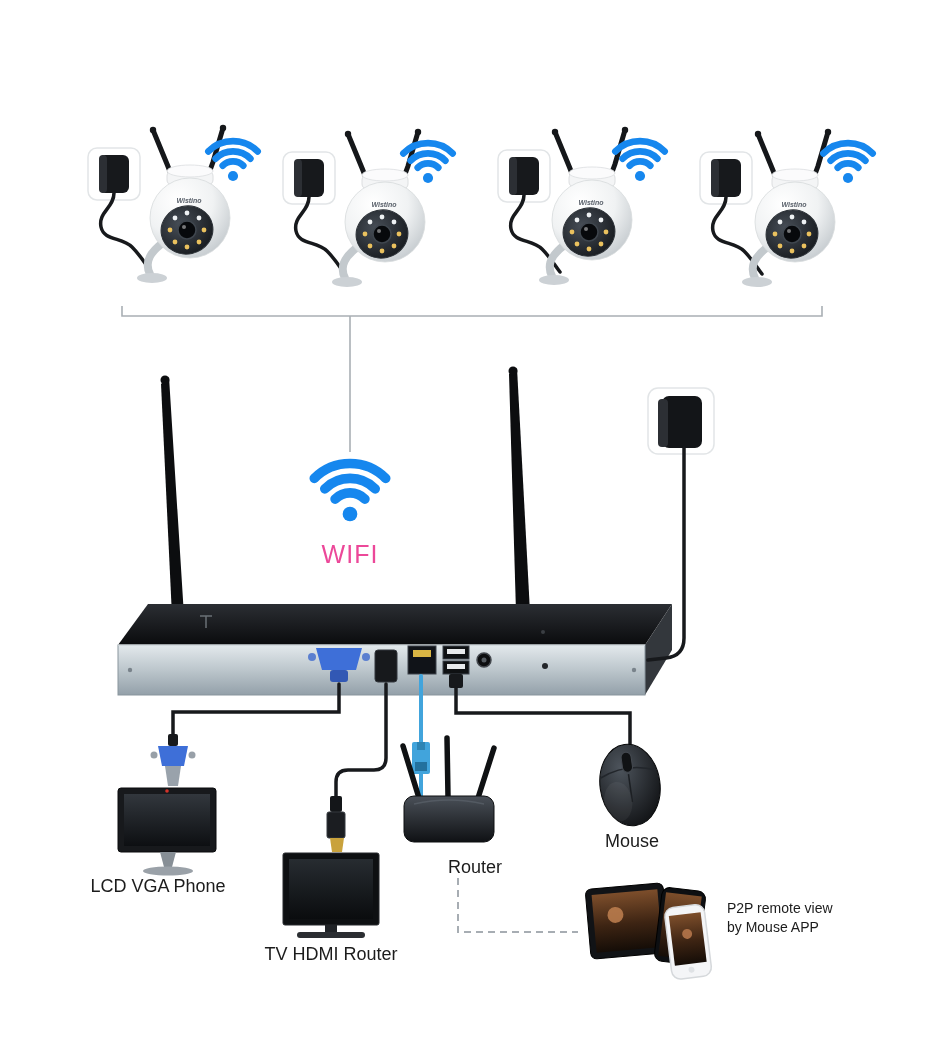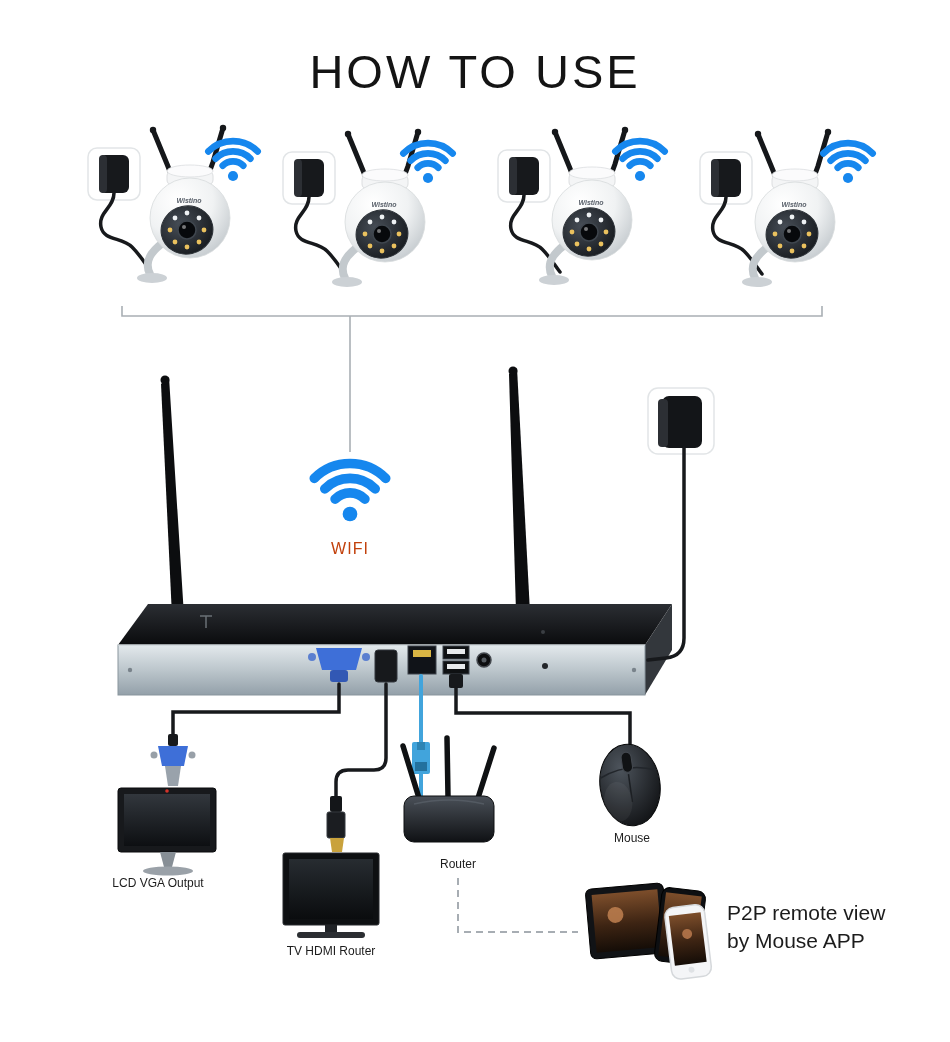--- a/index.html
+++ b/index.html
@@ -7,27 +7,27 @@
   .stage {
     position:relative; width:950px; height:1042px;
     background:var(--c-background,#ffffff);
     font-family:"Liberation Sans", sans-serif; overflow:hidden;
   }
   .stage svg.scene { position:absolute; left:0; top:0; width:950px; height:1042px; display:block; }
   .title {
     position:absolute; top:44px; left:0; width:950px; text-align:center;
     font-size:47px; letter-spacing:3px; font-weight:400; color:#141414;
   }
-  .lbl { position:absolute; color:var(--c-text,#1c1c1c); font-size:12px; }
-  .wifi-lbl  { top:540px; left:295px; width:110px; text-align:center; font-size:16px; letter-spacing:1px; color:#c2410c; }
+  .lbl { position:absolute; color:var(--c-text,#1c1c1c); font-size:18px; }
+  .wifi-lbl  { top:540px; left:295px; width:110px; text-align:center; font-size:25px; letter-spacing:1px; color:#ec4899; }
   .lcd-lbl   { top:876px; left:78px;  width:160px; text-align:center; }
   .tv-lbl    { top:944px; left:255px; width:152px; text-align:center; }
-  .router-lbl{ top:857px; left:414px; width:88px;  text-align:center; }
+  .router-lbl{ top:857px; left:414px; width:88px;  text-align:right; }
   .mouse-lbl { top:831px; left:594px; width:76px;  text-align:center; }
-  .p2p-lbl   { top:899px; left:727px; width:210px; font-size:21px; line-height:1.35; }
+  .p2p-lbl   { top:899px; left:727px; width:210px; font-size:14px; line-height:1.35; }
   .brand { font-style:italic; font-weight:bold; font-size:7px; fill:#59606a; text-anchor:middle; }
   .cable { stroke:#17191c; stroke-width:3.5; fill:none; stroke-linecap:round; }
   .wifi-stroke { stroke:var(--c-wifi_blue,#1687ee); stroke-width:4.6; fill:none; stroke-linecap:round; }
 </style>
 </head>
 <body>
 
 <div class="stage">
 
 <svg class="scene" viewBox="0 0 950 1042">
@@ -270,23 +270,22 @@
     </g>
     <g transform="rotate(-7 687 941)">
       <rect x="668" y="906" width="40" height="72" rx="9" fill="#f4f5f7" stroke="#d5d8db" stroke-width="1.5"></rect>
       <rect x="672" y="914" width="32" height="50" fill="url(#screenWarm)"></rect>
       <circle cx="688" cy="934" r="5" fill="#b5764a" opacity="0.9"></circle>
       <circle cx="688" cy="970" r="3" fill="#dfe2e5"></circle>
     </g>
   </g>
 </svg>
 
-<div class="title">HOW TO USE</div>
 <div class="lbl wifi-lbl">WIFI</div>
-<div class="lbl lcd-lbl">LCD VGA Output</div>
+<div class="lbl lcd-lbl">LCD VGA Phone</div>
 <div class="lbl tv-lbl">TV HDMI Router</div>
 <div class="lbl router-lbl">Router</div>
 <div class="lbl mouse-lbl">Mouse</div>
 <div class="lbl p2p-lbl">
   <div>P2P remote view</div>
   <div>by Mouse APP</div>
 </div>
 
 </div>
 

